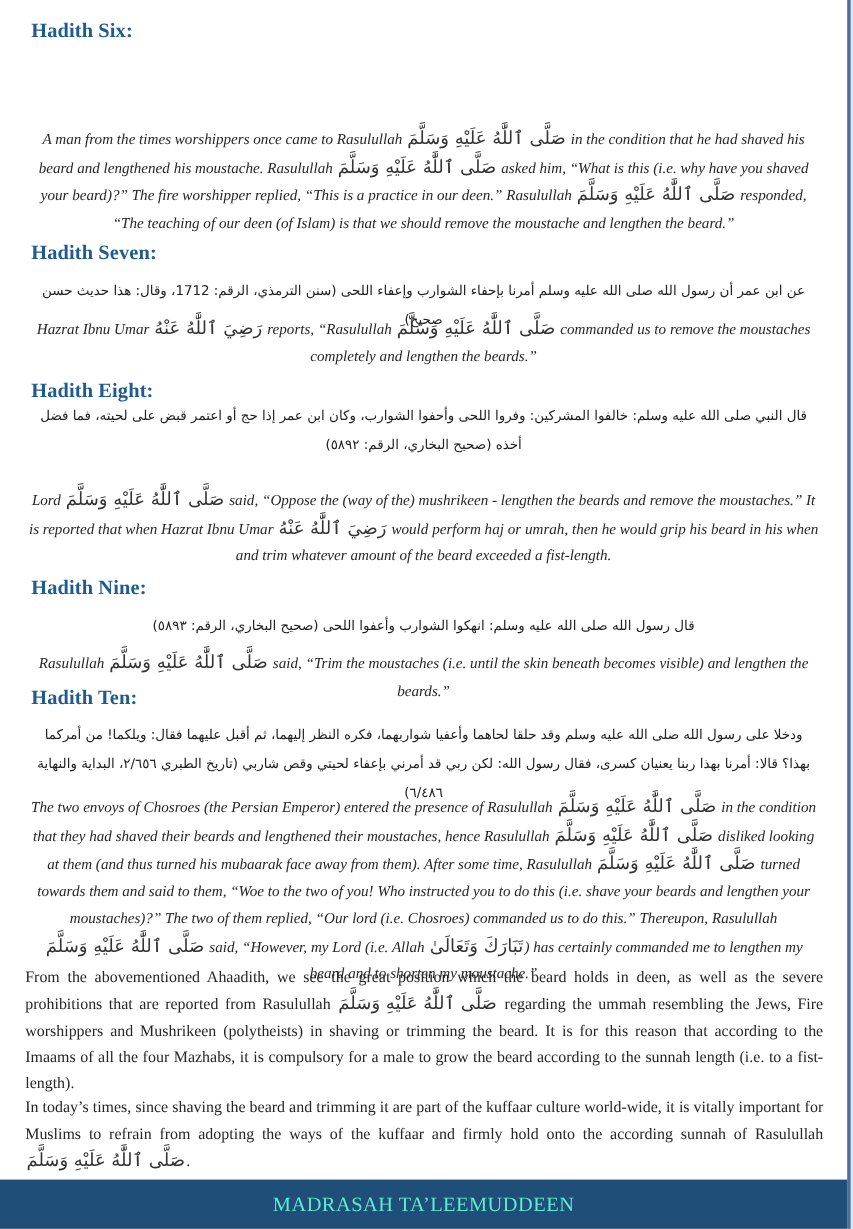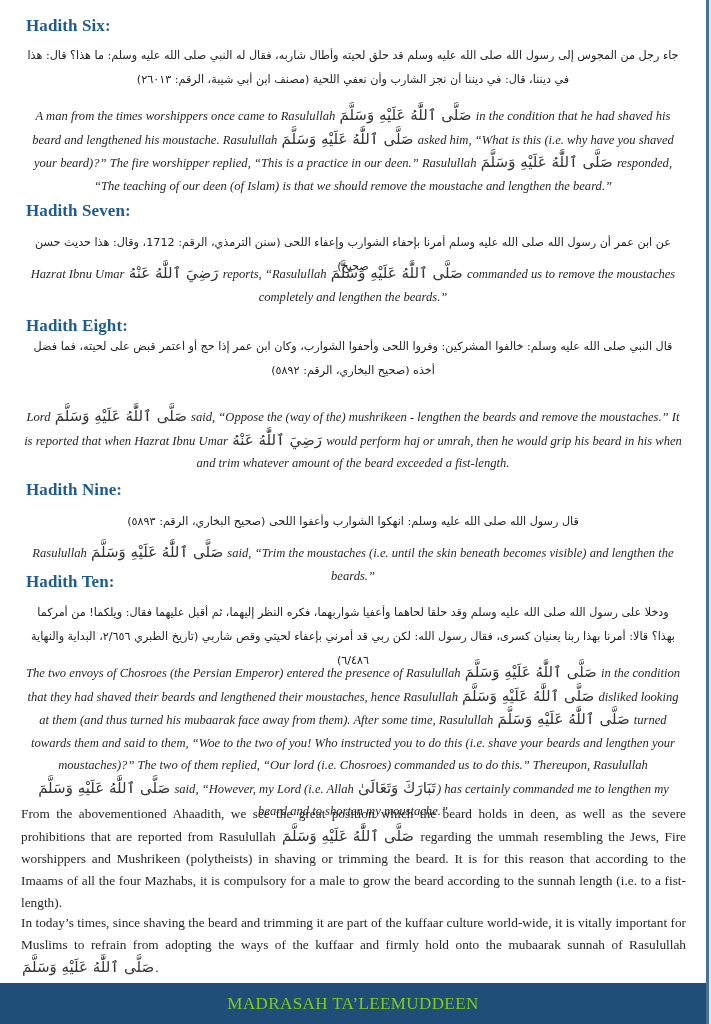--- a/index.html
+++ b/index.html
@@ -36,31 +36,30 @@
     }
     .saw {
       font-family: "DejaVu Sans", sans-serif; font-style: normal;
       font-size: 15px; color: #333; display: inline-block; padding: 0 1px;
     }
     .footer {
       position: absolute; left: 0; top: 983px; width: 706px; height: 41px;
       background: #1f4e79; display: flex; align-items: center; justify-content: center;
     }
     .footer-title {
-      font-family: "Liberation Serif", serif; color: #84cc16;
+      font-family: "Liberation Serif", serif; color: #5eead4;
       font-size: 17px; letter-spacing: 0.4px; text-align: right;
     }
   </style>
 </head>
 <body>
 
 <div class="page">
 
   <div class="heading" style="top:16px;">Hadith Six:</div>
-  <div class="arabic" style="top:44px;">جاء رجل من المجوس إلى رسول الله صلى الله عليه وسلم قد حلق لحيته وأطال شاربه، فقال له النبي صلى الله عليه وسلم: ما هذا؟ قال: هذا في ديننا، قال: في ديننا أن نجز الشارب وأن نعفي اللحية (مصنف ابن أبي شيبة، الرقم: ٢٦٠١٣)</div>
   <div class="trans" style="top:104px;">
     <span>A man from the times worshippers once came to Rasulullah</span>
     <span class="saw">صَلَّى ٱللَّٰهُ عَلَيْهِ وَسَلَّمَ</span>
     <span>in the condition that he had shaved his beard and lengthened his moustache. Rasulullah</span>
     <span class="saw">صَلَّى ٱللَّٰهُ عَلَيْهِ وَسَلَّمَ</span>
     <span>asked him, “What is this (i.e. why have you shaved your beard)?” The fire worshipper replied, “This is a practice in our deen.” Rasulullah</span>
     <span class="saw">صَلَّى ٱللَّٰهُ عَلَيْهِ وَسَلَّمَ</span>
     <span>responded, “The teaching of our deen (of Islam) is that we should remove the moustache and lengthen the beard.”</span>
   </div>
 
@@ -106,21 +105,21 @@
     <span>said, “However, my Lord (i.e. Allah</span>
     <span class="saw">تَبَارَكَ وَتَعَالَىٰ</span><span>) has certainly commanded me to lengthen my beard and to shorten my moustache.”</span>
   </div>
 
   <div class="para" style="top:803px;">
     <span>From the abovementioned Ahaadith, we see the great position which the beard holds in deen, as well as the severe prohibitions that are reported from Rasulullah</span>
     <span class="saw">صَلَّى ٱللَّٰهُ عَلَيْهِ وَسَلَّمَ</span>
     <span>regarding the ummah resembling the Jews, Fire worshippers and Mushrikeen (polytheists) in shaving or trimming the beard. It is for this reason that according to the Imaams of all the four Mazhabs, it is compulsory for a male to grow the beard according to the sunnah length (i.e. to a fist-length).</span>
   </div>
   <div class="para" style="top:912px;">
-    <span>In today’s times, since shaving the beard and trimming it are part of the kuffaar culture world-wide, it is vitally important for Muslims to refrain from adopting the ways of the kuffaar and firmly hold onto the mubaarak sunnah of Rasulullah</span>
+    <span>In today’s times, since shaving the beard and trimming it are part of the kuffaar culture world-wide, it is vitally important for Muslims to refrain from adopting the ways of the kuffaar and firmly hold onto the according sunnah of Rasulullah</span>
     <span class="saw">صَلَّى ٱللَّٰهُ عَلَيْهِ وَسَلَّمَ</span><span>.</span>
   </div>
 </div>
 
 <div class="right-rule"></div>
 <div class="right-rule-edge"></div>
 
 <div class="footer">
   <span class="footer-title">MADRASAH TA’LEEMUDDEEN</span>
 </div>

